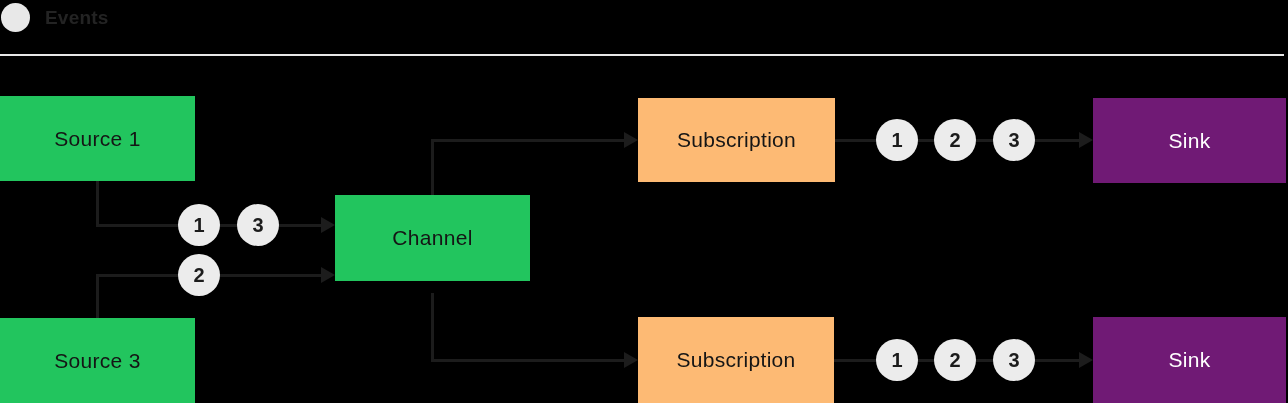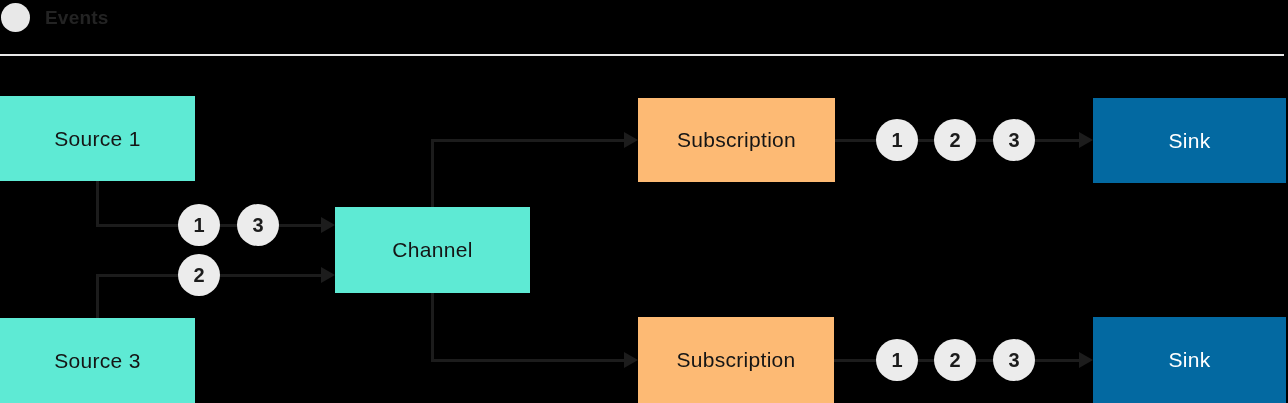--- a/index.html
+++ b/index.html
@@ -35,23 +35,23 @@
   }
   .node {
     position: absolute;
     display: flex;
     align-items: center;
     justify-content: center;
     font-size: 21px;
     color: #151515;
     letter-spacing: 0.3px;
   }
-  .node.gray  { background: #5eead4; }
+  .node.gray  { background: #22c55e; }
   .node.lblue { background: #fdba74; }
-  .node.blue  { background: #0369a1; color: #ffffff; }
+  .node.blue  { background: #701a75; color: #ffffff; }
   .line {
     position: absolute;
     background: #1c1c1c;
   }
   .arrowhead {
     position: absolute;
     width: 0; height: 0;
     border-top: 8px solid transparent;
     border-bottom: 8px solid transparent;
     border-left: 14px solid #1c1c1c;
@@ -95,21 +95,21 @@
   <div class="arrowhead" style="left:624px; top:352px;"></div>
 
   <div class="line" style="left:835px; top:139px; width:244px; height:3px;"></div>
   <div class="arrowhead" style="left:1079px; top:132px;"></div>
 
   <div class="line" style="left:834px; top:359px; width:245px; height:3px;"></div>
   <div class="arrowhead" style="left:1079px; top:352px;"></div>
 
   <div class="node gray" style="left:0px; top:96px; width:195px; height:85px;">Source 1</div>
   <div class="node gray" style="left:0px; top:318px; width:195px; height:85px;">Source 3</div>
-  <div class="node gray" style="left:335px; top:207px; width:195px; height:86px;">Channel</div>
+  <div class="node gray" style="left:335px; top:195px; width:195px; height:86px;">Channel</div>
   <div class="node lblue" style="left:638px; top:98px; width:197px; height:84px;">Subscription</div>
   <div class="node lblue" style="left:638px; top:317px; width:196px; height:86px;">Subscription</div>
   <div class="node blue" style="left:1093px; top:98px; width:193px; height:85px;">Sink</div>
   <div class="node blue" style="left:1093px; top:317px; width:193px; height:86px;">Sink</div>
 
   <div class="event-circle" style="left:178px; top:204px;">1</div>
   <div class="event-circle" style="left:237px; top:204px;">3</div>
 
   <div class="event-circle" style="left:178px; top:254px;">2</div>
 

